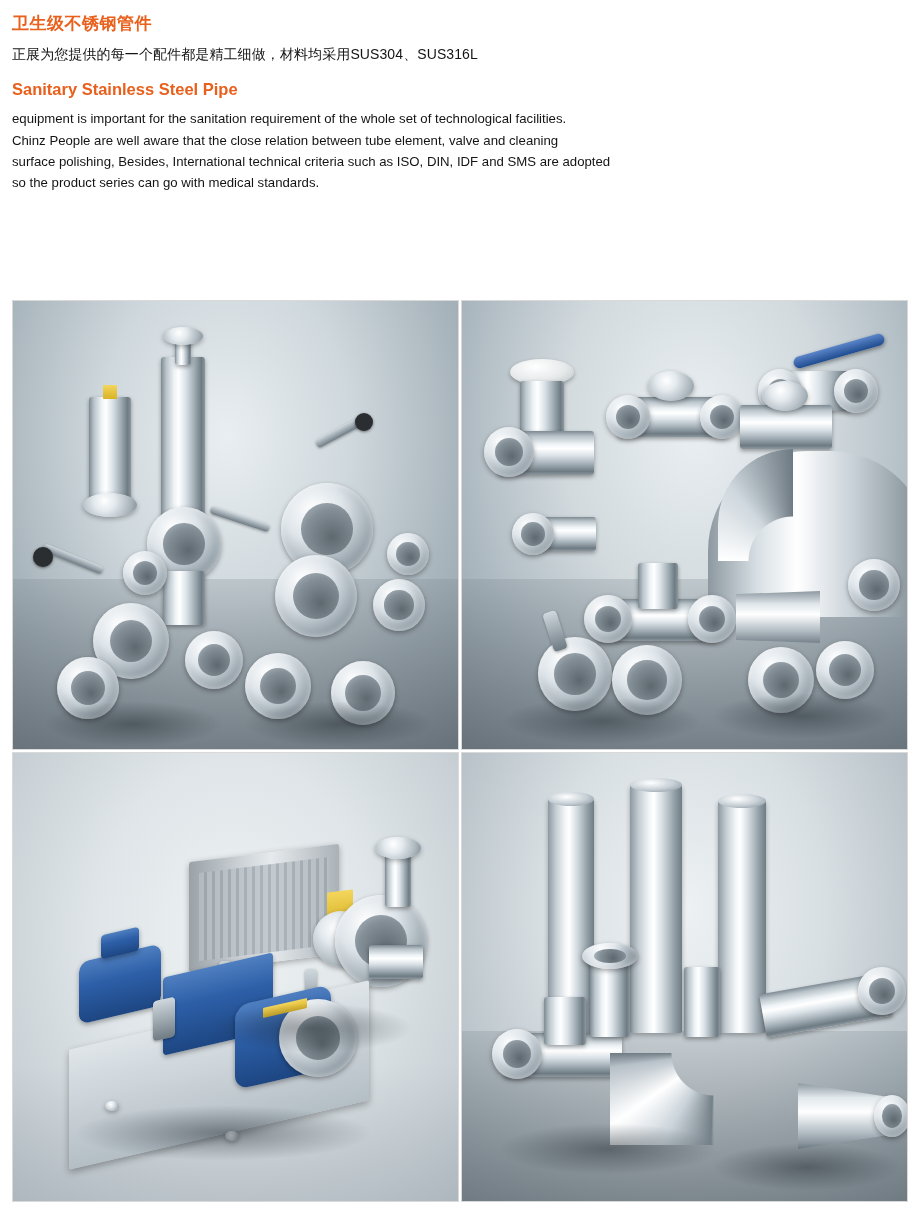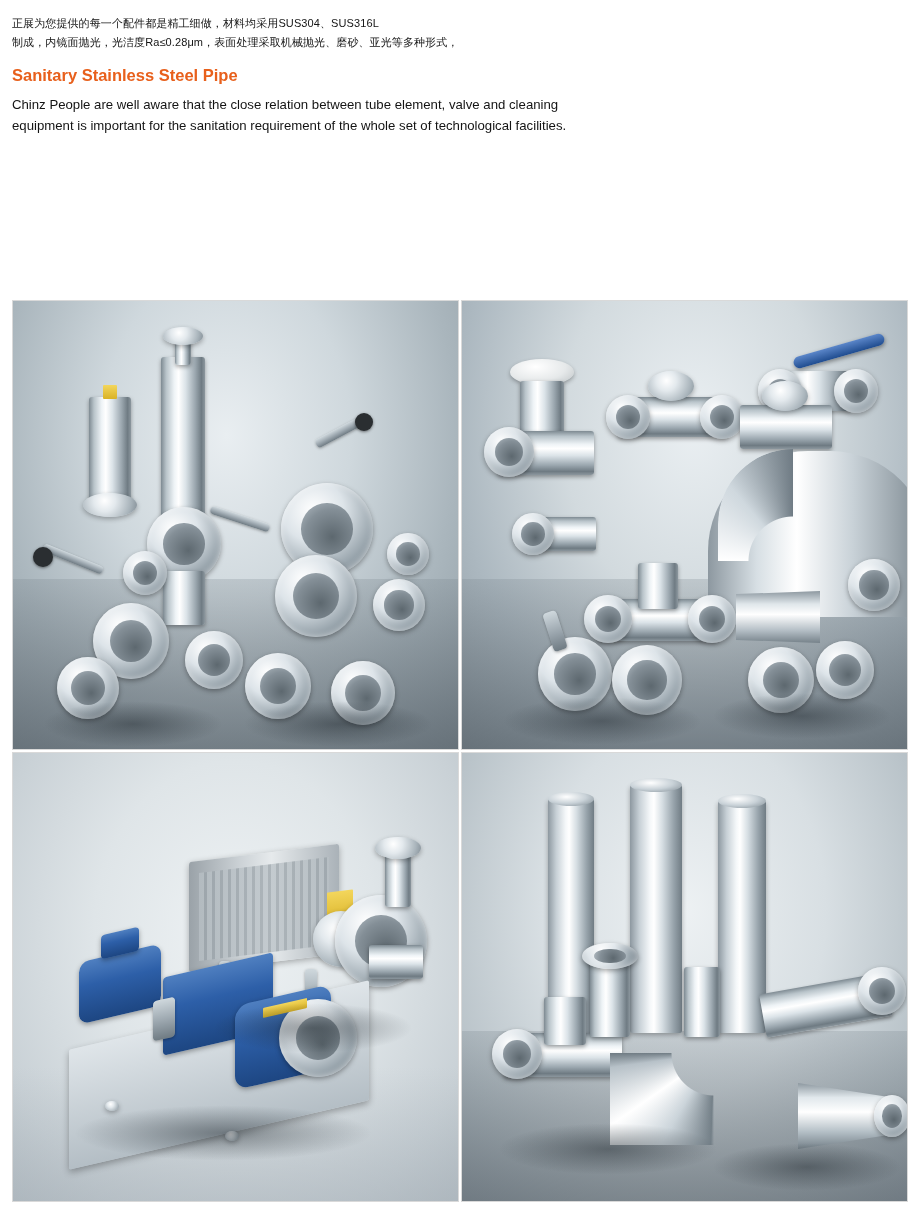--- a/index.html
+++ b/index.html
@@ -23,21 +23,21 @@
   }
   .title-cn {
     font-size: 17px;
     font-weight: bold;
     color: #e8601c;
     letter-spacing: 0.5px;
     margin: 0 0 8px 0;
     line-height: 1.2;
   }
   .para-cn {
-    font-size: 11px;
+    font-size: 14px;
     line-height: 1.72;
     color: #141414;
     margin: 0 0 14px 0;
     letter-spacing: 0.1px;
   }
   .para-cn div {
     white-space: nowrap;
   }
   .title-en {
     font-size: 16.5px;
@@ -183,31 +183,33 @@
   .shadow-blob {
     border-radius: 50%;
     background: radial-gradient(ellipse at center, rgba(30,38,44,0.45) 0%, rgba(30,38,44,0) 70%);
   }
 </style>
 </head>
 <body>
 
 <div class="page">
 
+  <h1 class="title-cn">卫生级不锈钢管件</h1>
 
   <div class="para-cn">
     <div>正展为您提供的每一个配件都是精工细做，材料均采用SUS304、SUS316L</div>
-    <div>制成，内镜面抛光，光洁度Ra≤0.28μm，表面处理采取机械抛光、磨砂、亚光等多种形式，</div>
   </div>
 
   <h2 class="title-en">Sanitary Stainless Steel Pipe</h2>
 
   <div class="para-en">
+    <div>equipment is important for the sanitation requirement of the whole set of technological facilities.</div>
     <div>Chinz People are well aware that the close relation between tube element, valve and cleaning</div>
-    <div>equipment is important for the sanitation requirement of the whole set of technological facilities.</div>
+    <div>surface polishing, Besides, International technical criteria such as ISO, DIN, IDF and SMS are adopted</div>
+    <div>so the product series can go with medical standards.</div>
   </div>
 
   <div class="gallery">
 
     <div class="photo ph-bg-a">
       <div class="floor"></div>
 
       <div class="obj cyl" style="left:148px;top:56px;width:44px;height:168px;"></div>
       <div class="obj cyl" style="left:162px;top:36px;width:16px;height:28px;"></div>
       <div class="obj disk" style="left:150px;top:26px;width:40px;height:18px;"></div>

